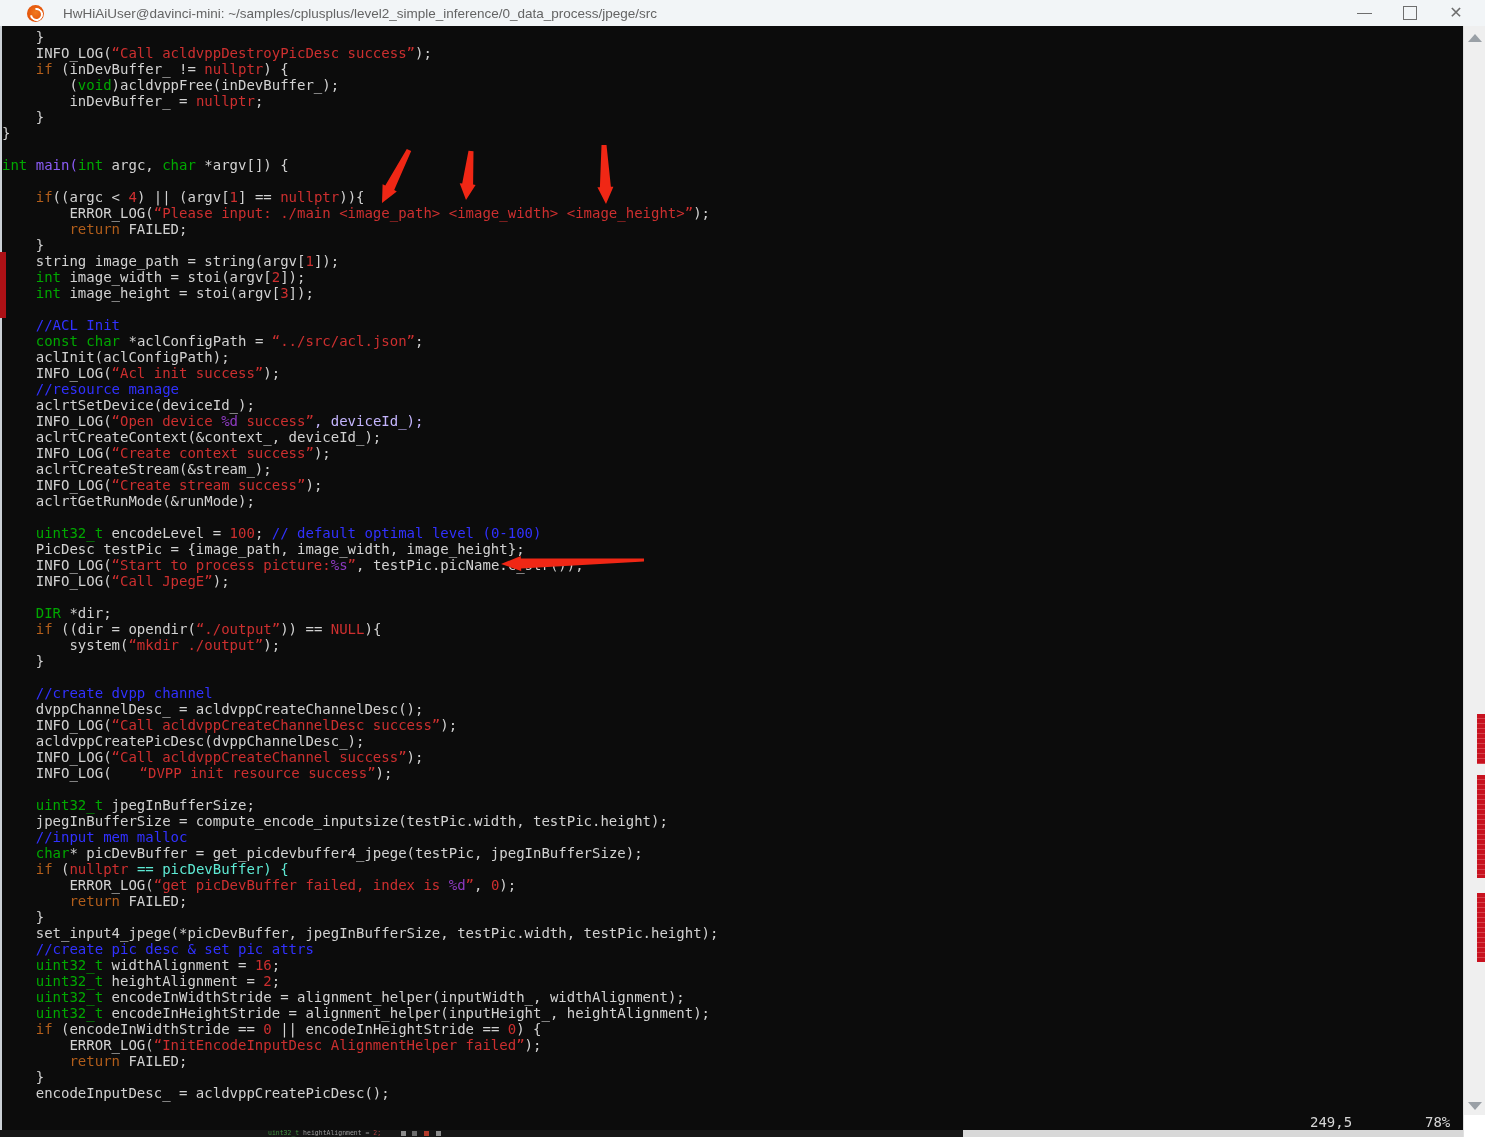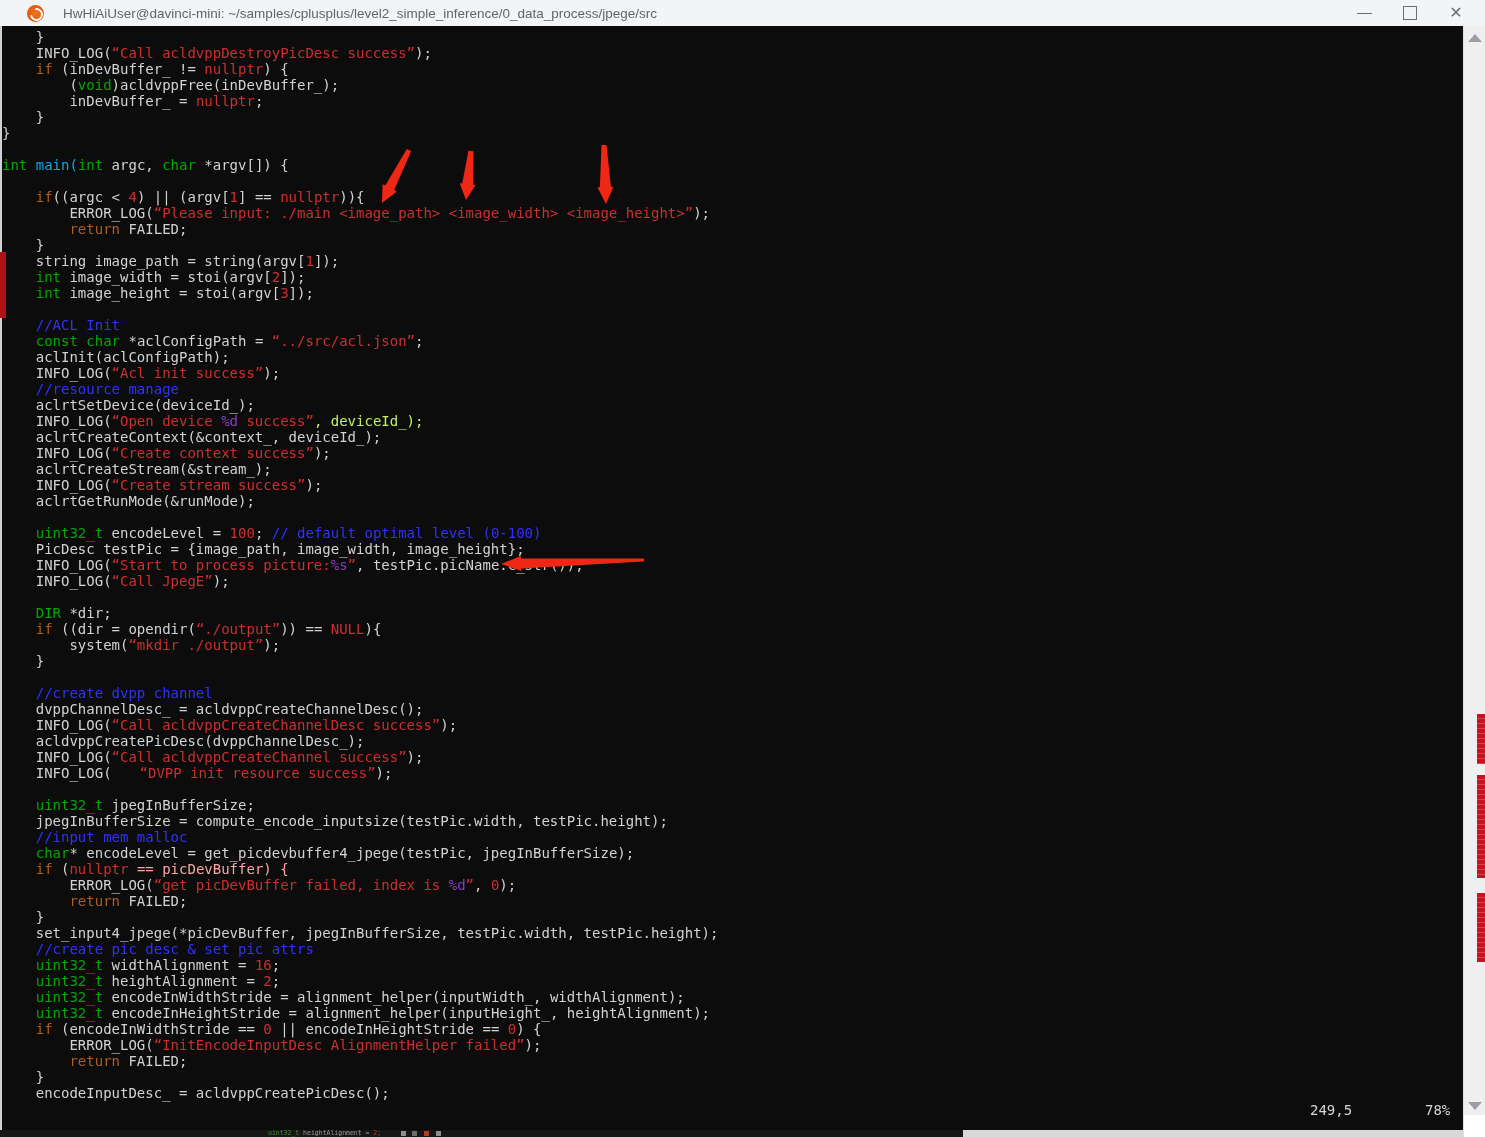--- a/index.html
+++ b/index.html
@@ -18,21 +18,21 @@
   .ctl{width:46px;height:100%;display:flex;align-items:center;justify-content:center;color:#6e6e6e;}
   .ctl-min::before{content:"";width:15px;height:0;border-top:1px solid #6e6e6e;}
   .ctl-max::before{content:"";width:12px;height:12px;border:1px solid #6e6e6e;}
   .ctl-close{font-size:16px;line-height:16px;margin-right:6px;}
   
   .term{position:absolute;top:26px;left:0;width:1463px;height:1104px;background:#0c0c0c;
         border-left:2px solid #ccd1d6;box-sizing:border-box;overflow:hidden;}
   .code{position:absolute;top:3px;left:0;font-family:"DejaVu Sans Mono", monospace;
         font-size:14px;line-height:16px;}
   .code-line{height:16px;white-space:pre;}
-  .statusline{position:absolute;left:0;right:0;bottom:12px;height:16px;color:#d6d6d6;
+  .statusline{position:absolute;left:0;right:0;bottom:0;height:16px;color:#d6d6d6;
         font-family:"DejaVu Sans Mono", monospace;font-size:14px;line-height:16px;white-space:pre;text-align:center;}
   .ruler{position:absolute;left:1308px;top:0;}
   .scrollpct{position:absolute;left:1423px;top:0;}
   
   .scrollbar{position:absolute;top:26px;right:0;width:22px;height:1111px;background:#efefef;
         border-left:1px solid #e0e0e0;box-sizing:border-box;z-index:10;}
   .sb-up{position:absolute;top:8px;left:4px;width:0;height:0;
         border-left:7px solid transparent;border-right:7px solid transparent;border-bottom:8px solid #9aa0a6;}
   .sb-down{position:absolute;top:1076px;left:4px;width:0;height:0;
         border-left:7px solid transparent;border-right:7px solid transparent;border-top:8px solid #9aa0a6;}
@@ -69,37 +69,37 @@
   <div class="term">
     <div class="code">
         <div class="code-line"><span style="color: rgb(210, 210, 210);">    }</span></div>
         <div class="code-line"><span style="color: rgb(210, 210, 210);">    INFO_LOG(</span><span style="color: rgb(205, 47, 47);">“Call acldvppDestroyPicDesc success”</span><span style="color: rgb(210, 210, 210);">);</span></div>
         <div class="code-line"><span style="color: rgb(210, 210, 210);">    </span><span style="color: rgb(178, 94, 27);">if</span><span style="color: rgb(210, 210, 210);"> (inDevBuffer_ != </span><span style="color: rgb(205, 47, 47);">nullptr</span><span style="color: rgb(210, 210, 210);">) {</span></div>
         <div class="code-line"><span style="color: rgb(210, 210, 210);">        (</span><span style="color: rgb(0, 168, 0);">void</span><span style="color: rgb(210, 210, 210);">)acldvppFree(inDevBuffer_);</span></div>
         <div class="code-line"><span style="color: rgb(210, 210, 210);">        inDevBuffer_ = </span><span style="color: rgb(205, 47, 47);">nullptr</span><span style="color: rgb(210, 210, 210);">;</span></div>
         <div class="code-line"><span style="color: rgb(210, 210, 210);">    }</span></div>
         <div class="code-line"><span style="color: rgb(210, 210, 210);">}</span></div>
         <div class="code-line"> </div>
-        <div class="code-line"><span style="color: rgb(0, 168, 0);">int</span><span style="color: #0ea5e9; margin-top: 18px;"> main(</span><span style="color: rgb(0, 168, 0);">int</span><span style="color: rgb(210, 210, 210);"> argc, </span><span style="color: rgb(0, 168, 0);">char</span><span style="color: rgb(210, 210, 210);"> *argv[]) {</span></div>
+        <div class="code-line"><span style="color: rgb(0, 168, 0);">int</span><span style="color: #8b5cf6; margin-top: 18px;"> main(</span><span style="color: rgb(0, 168, 0);">int</span><span style="color: rgb(210, 210, 210);"> argc, </span><span style="color: rgb(0, 168, 0);">char</span><span style="color: rgb(210, 210, 210);"> *argv[]) {</span></div>
         <div class="code-line"> </div>
         <div class="code-line"><span style="color: rgb(210, 210, 210);">    </span><span style="color: rgb(178, 94, 27);">if</span><span style="color: rgb(210, 210, 210);">((argc &lt; </span><span style="color: rgb(205, 47, 47);">4</span><span style="color: rgb(210, 210, 210);">) || (argv[</span><span style="color: rgb(205, 47, 47);">1</span><span style="color: rgb(210, 210, 210);">] == </span><span style="color: rgb(205, 47, 47);">nullptr</span><span style="color: rgb(210, 210, 210);">)){</span></div>
         <div class="code-line"><span style="color: rgb(210, 210, 210);">        ERROR_LOG(</span><span style="color: rgb(205, 47, 47);">“Please input: ./main &lt;image_path&gt; &lt;image_width&gt; &lt;image_height&gt;”</span><span style="color: rgb(210, 210, 210);">);</span></div>
         <div class="code-line"><span style="color: rgb(210, 210, 210);">        </span><span style="color: rgb(178, 94, 27);">return</span><span style="color: rgb(210, 210, 210);"> FAILED;</span></div>
         <div class="code-line"><span style="color: rgb(210, 210, 210);">    }</span></div>
         <div class="code-line"><span style="color: rgb(210, 210, 210);">    string image_path = string(argv[</span><span style="color: rgb(205, 47, 47);">1</span><span style="color: rgb(210, 210, 210);">]);</span></div>
         <div class="code-line"><span style="color: rgb(210, 210, 210);">    </span><span style="color: rgb(0, 168, 0);">int</span><span style="color: rgb(210, 210, 210);"> image_width = stoi(argv[</span><span style="color: rgb(205, 47, 47);">2</span><span style="color: rgb(210, 210, 210);">]);</span></div>
         <div class="code-line"><span style="color: rgb(210, 210, 210);">    </span><span style="color: rgb(0, 168, 0);">int</span><span style="color: rgb(210, 210, 210);"> image_height = stoi(argv[</span><span style="color: rgb(205, 47, 47);">3</span><span style="color: rgb(210, 210, 210);">]);</span></div>
         <div class="code-line"> </div>
         <div class="code-line"><span style="color: rgb(210, 210, 210);">    </span><span style="color: rgb(49, 49, 255);">//ACL Init</span></div>
         <div class="code-line"><span style="color: rgb(210, 210, 210);">    </span><span style="color: rgb(0, 168, 0);">const</span><span style="color: rgb(210, 210, 210);"> </span><span style="color: rgb(0, 168, 0);">char</span><span style="color: rgb(210, 210, 210);"> *aclConfigPath = </span><span style="color: rgb(205, 47, 47);">“../src/acl.json”</span><span style="color: rgb(210, 210, 210);">;</span></div>
         <div class="code-line"><span style="color: rgb(210, 210, 210);">    aclInit(aclConfigPath);</span></div>
         <div class="code-line"><span style="color: rgb(210, 210, 210);">    INFO_LOG(</span><span style="color: rgb(205, 47, 47);">“Acl init success”</span><span style="color: rgb(210, 210, 210);">);</span></div>
         <div class="code-line"><span style="color: rgb(210, 210, 210);">    </span><span style="color: rgb(49, 49, 255);">//resource manage</span></div>
         <div class="code-line"><span style="color: rgb(210, 210, 210);">    aclrtSetDevice(deviceId_);</span></div>
-        <div class="code-line"><span style="color: rgb(210, 210, 210);">    INFO_LOG(</span><span style="color: rgb(205, 47, 47);">“Open device </span><span style="color: rgb(141, 58, 192);">%d</span><span style="color: rgb(205, 47, 47);"> success”</span><span style="color: #bef264;">, deviceId_);</span></div>
+        <div class="code-line"><span style="color: rgb(210, 210, 210);">    INFO_LOG(</span><span style="color: rgb(205, 47, 47);">“Open device </span><span style="color: rgb(141, 58, 192);">%d</span><span style="color: rgb(205, 47, 47);"> success”</span><span style="color: #c4b5fd;">, deviceId_);</span></div>
         <div class="code-line"><span style="color: rgb(210, 210, 210);">    aclrtCreateContext(&amp;context_, deviceId_);</span></div>
         <div class="code-line"><span style="color: rgb(210, 210, 210);">    INFO_LOG(</span><span style="color: rgb(205, 47, 47);">“Create context success”</span><span style="color: rgb(210, 210, 210);">);</span></div>
         <div class="code-line"><span style="color: rgb(210, 210, 210);">    aclrtCreateStream(&amp;stream_);</span></div>
         <div class="code-line"><span style="color: rgb(210, 210, 210);">    INFO_LOG(</span><span style="color: rgb(205, 47, 47);">“Create stream success”</span><span style="color: rgb(210, 210, 210);">);</span></div>
         <div class="code-line"><span style="color: rgb(210, 210, 210);">    aclrtGetRunMode(&amp;runMode);</span></div>
         <div class="code-line"> </div>
         <div class="code-line"><span style="color: rgb(210, 210, 210);">    </span><span style="color: rgb(0, 168, 0);">uint32_t</span><span style="color: rgb(210, 210, 210);"> encodeLevel = </span><span style="color: rgb(205, 47, 47);">100</span><span style="color: rgb(210, 210, 210);">; </span><span style="color: rgb(49, 49, 255);">// default optimal level (0-100)</span></div>
         <div class="code-line"><span style="color: rgb(210, 210, 210);">    PicDesc testPic = {image_path, image_width, image_height};</span></div>
         <div class="code-line"><span style="color: rgb(210, 210, 210);">    INFO_LOG(</span><span style="color: rgb(205, 47, 47);">“Start to process picture:</span><span style="color: rgb(141, 58, 192);">%s</span><span style="color: rgb(205, 47, 47);">”</span><span style="color: rgb(210, 210, 210);">, testPic.picName.c_str());</span></div>
         <div class="code-line"><span style="color: rgb(210, 210, 210);">    INFO_LOG(</span><span style="color: rgb(205, 47, 47);">“Call JpegE”</span><span style="color: rgb(210, 210, 210);">);</span></div>
@@ -112,22 +112,22 @@
         <div class="code-line"><span style="color: rgb(210, 210, 210);">    </span><span style="color: rgb(49, 49, 255);">//create dvpp channel</span></div>
         <div class="code-line"><span style="color: rgb(210, 210, 210);">    dvppChannelDesc_ = acldvppCreateChannelDesc();</span></div>
         <div class="code-line"><span style="color: rgb(210, 210, 210);">    INFO_LOG(</span><span style="color: rgb(205, 47, 47);">“Call acldvppCreateChannelDesc success”</span><span style="color: rgb(210, 210, 210);">);</span></div>
         <div class="code-line"><span style="color: rgb(210, 210, 210);">    acldvppCreatePicDesc(dvppChannelDesc_);</span></div>
         <div class="code-line"><span style="color: rgb(210, 210, 210);">    INFO_LOG(</span><span style="color: rgb(205, 47, 47);">“Call acldvppCreateChannel success”</span><span style="color: rgb(210, 210, 210);">);</span></div>
         <div class="code-line"><span style="color: rgb(210, 210, 210);">    INFO_LOG(</span><span style="color: rgb(205, 47, 47); margin-left: 28px;">“DVPP init resource success”</span><span style="color: rgb(210, 210, 210);">);</span></div>
         <div class="code-line"> </div>
         <div class="code-line"><span style="color: rgb(210, 210, 210);">    </span><span style="color: rgb(0, 168, 0);">uint32_t</span><span style="color: rgb(210, 210, 210);"> jpegInBufferSize;</span></div>
         <div class="code-line"><span style="color: rgb(210, 210, 210);">    jpegInBufferSize = compute_encode_inputsize(testPic.width, testPic.height);</span></div>
         <div class="code-line"><span style="color: rgb(210, 210, 210);">    </span><span style="color: rgb(49, 49, 255);">//input mem malloc</span></div>
-        <div class="code-line"><span style="color: rgb(210, 210, 210);">    </span><span style="color: rgb(0, 168, 0);">char</span><span style="color: rgb(210, 210, 210);">* encodeLevel = get_picdevbuffer4_jpege(testPic, jpegInBufferSize);</span></div>
-        <div class="code-line"><span style="color: rgb(210, 210, 210);">    </span><span style="color: rgb(178, 94, 27);">if</span><span style="color: rgb(210, 210, 210);"> (</span><span style="color: rgb(205, 47, 47);">nullptr</span><span style="color: #fca5a5;"> == picDevBuffer) {</span></div>
+        <div class="code-line"><span style="color: rgb(210, 210, 210);">    </span><span style="color: rgb(0, 168, 0);">char</span><span style="color: rgb(210, 210, 210);">* picDevBuffer = get_picdevbuffer4_jpege(testPic, jpegInBufferSize);</span></div>
+        <div class="code-line"><span style="color: rgb(210, 210, 210);">    </span><span style="color: rgb(178, 94, 27);">if</span><span style="color: rgb(210, 210, 210);"> (</span><span style="color: rgb(205, 47, 47);">nullptr</span><span style="color: #5eead4;"> == picDevBuffer) {</span></div>
         <div class="code-line"><span style="color: rgb(210, 210, 210);">        ERROR_LOG(</span><span style="color: rgb(205, 47, 47);">“get picDevBuffer failed, index is </span><span style="color: rgb(141, 58, 192);">%d</span><span style="color: rgb(205, 47, 47);">”</span><span style="color: rgb(210, 210, 210);">, </span><span style="color: rgb(205, 47, 47);">0</span><span style="color: rgb(210, 210, 210);">);</span></div>
         <div class="code-line"><span style="color: rgb(210, 210, 210);">        </span><span style="color: rgb(178, 94, 27);">return</span><span style="color: rgb(210, 210, 210);"> FAILED;</span></div>
         <div class="code-line"><span style="color: rgb(210, 210, 210);">    }</span></div>
         <div class="code-line"><span style="color: rgb(210, 210, 210);">    set_input4_jpege(*picDevBuffer, jpegInBufferSize, testPic.width, testPic.height);</span></div>
         <div class="code-line"><span style="color: rgb(210, 210, 210);">    </span><span style="color: rgb(49, 49, 255);">//create pic desc &amp; set pic attrs</span></div>
         <div class="code-line"><span style="color: rgb(210, 210, 210);">    </span><span style="color: rgb(0, 168, 0);">uint32_t</span><span style="color: rgb(210, 210, 210);"> widthAlignment = </span><span style="color: rgb(205, 47, 47);">16</span><span style="color: rgb(210, 210, 210);">;</span></div>
         <div class="code-line"><span style="color: rgb(210, 210, 210);">    </span><span style="color: rgb(0, 168, 0);">uint32_t</span><span style="color: rgb(210, 210, 210);"> heightAlignment = </span><span style="color: rgb(205, 47, 47);">2</span><span style="color: rgb(210, 210, 210);">;</span></div>
         <div class="code-line"><span style="color: rgb(210, 210, 210);">    </span><span style="color: rgb(0, 168, 0);">uint32_t</span><span style="color: rgb(210, 210, 210);"> encodeInWidthStride = alignment_helper(inputWidth_, widthAlignment);</span></div>
         <div class="code-line"><span style="color: rgb(210, 210, 210);">    </span><span style="color: rgb(0, 168, 0);">uint32_t</span><span style="color: rgb(210, 210, 210);"> encodeInHeightStride = alignment_helper(inputHeight_, heightAlignment);</span></div>
         <div class="code-line"><span style="color: rgb(210, 210, 210);">    </span><span style="color: rgb(178, 94, 27);">if</span><span style="color: rgb(210, 210, 210);"> (encodeInWidthStride == </span><span style="color: rgb(205, 47, 47);">0</span><span style="color: rgb(210, 210, 210);"> || encodeInHeightStride == </span><span style="color: rgb(205, 47, 47);">0</span><span style="color: rgb(210, 210, 210);">) {</span></div>

